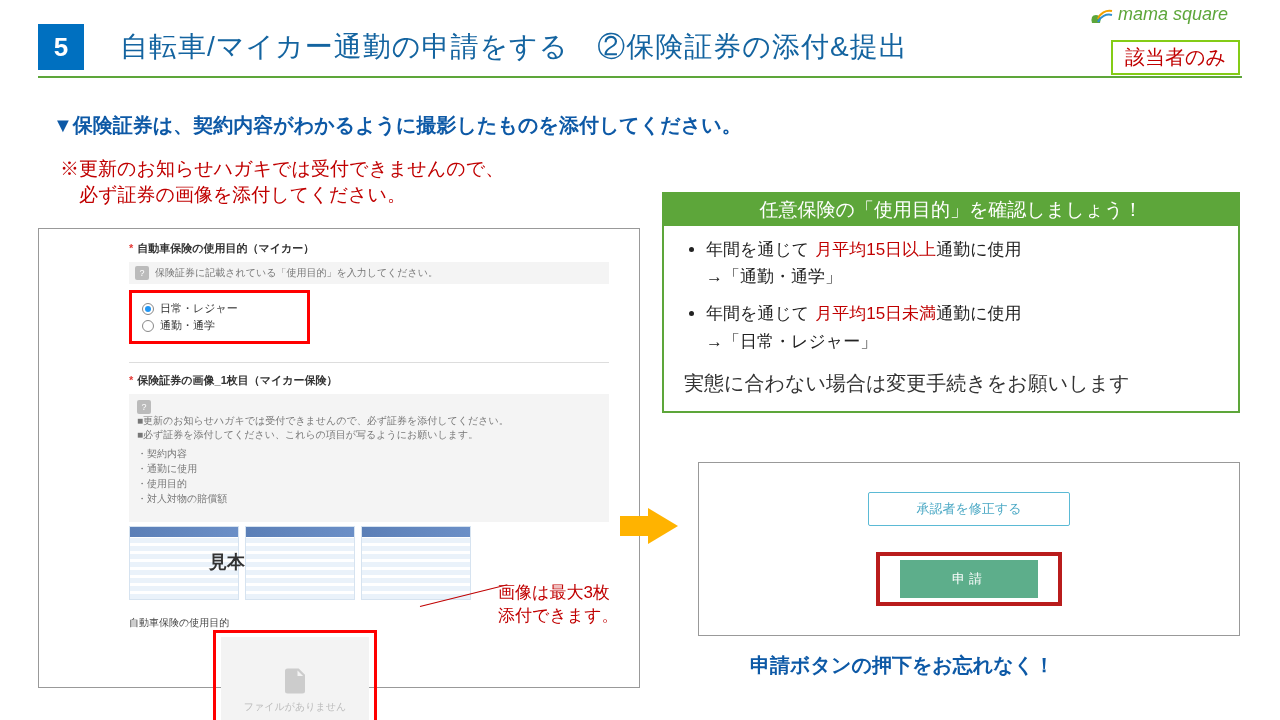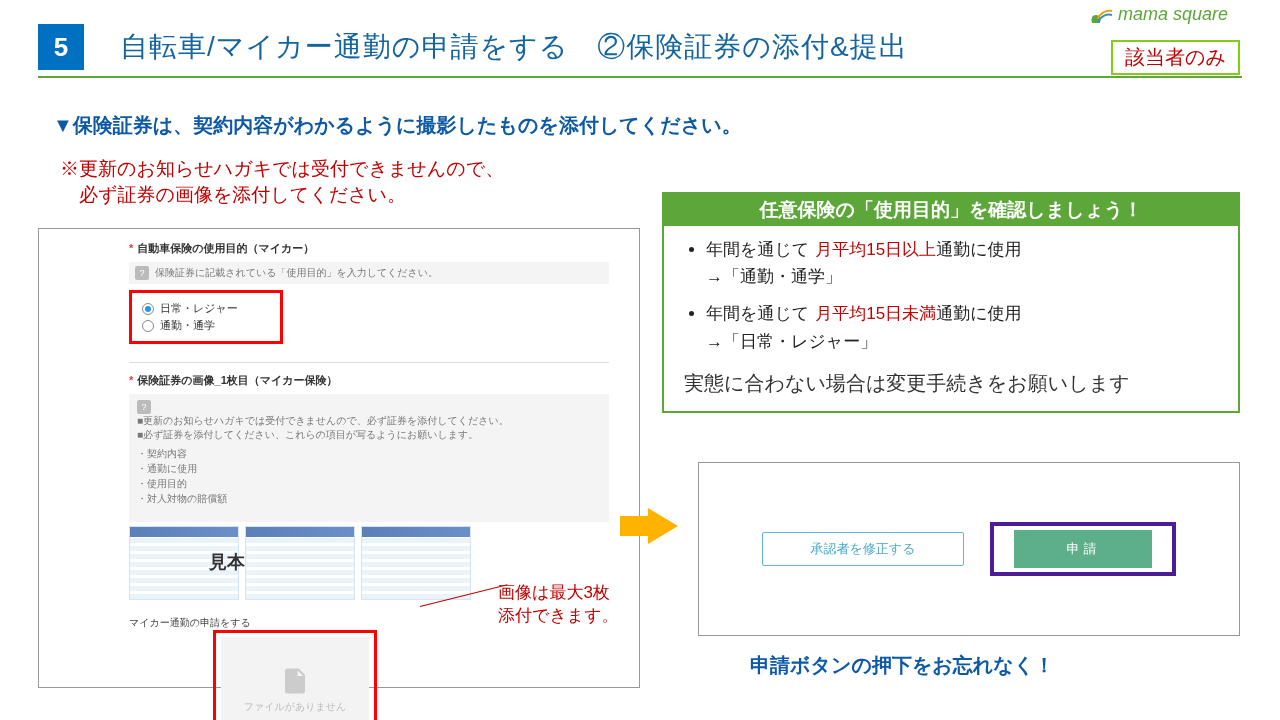--- a/index.html
+++ b/index.html
@@ -88,21 +88,21 @@
     font-size: 11px;
     color: #555;
   }
   .ls-inner { padding: 12px 30px 8px 90px; }
   .ls-label { font-weight: bold; font-size: 11px; color:#333; margin-bottom:6px; }
   .ls-label .req { color: #E53935; margin-right: 4px; }
   .ls-note { background:#f4f4f4; padding:4px 6px; font-size:10px; color:#777; margin-bottom:4px;
              display:flex; align-items:center;}
   .ls-note::before{content:"?";display:inline-block;width:14px;height:14px;background:#bbb;color:#fff;
     font-size:9px;text-align:center;line-height:14px;margin-right:6px;border-radius:2px;}
-  .radio-group { border: 3px solid #FF0000; padding: 6px 10px; width: 154px; margin:6px 0 18px 0;}
+  .radio-group { border: 3px solid #FF0000; padding: 6px 10px; width: 181px; margin:6px 0 18px 0;}
   .radio-item { font-size: 11px; color:#333; display:flex; align-items:center; margin:2px 0;}
   .radio-outer{width:12px;height:12px;border:1px solid #888;border-radius:50%;margin-right:6px;
     display:flex;align-items:center;justify-content:center;}
   .radio-dot{width:6px;height:6px;border-radius:50%;background:#2196F3;}
   .divider{border-top:1px solid #ddd;margin:4px 0 10px 0;}
   .bullet-list{font-size:10px;color:#777;line-height:1.5;margin:4px 0 10px 0;}
   .sample-row{display:flex;gap:6px;position:relative;margin-bottom:16px;}
   .sample-card{width:110px;height:74px;background:repeating-linear-gradient(0deg,#eaf2fa,#eaf2fa 5px,#fff 5px,#fff 8px);
     border:1px solid #d6e3f0;position:relative;}
   .sample-card::before{content:"";position:absolute;top:0;left:0;right:0;height:10px;
@@ -112,36 +112,36 @@
   .sample-caption{font-size:10px;color:#444;}
   .file-box-wrap{border:3px solid #FF0000;width:164px;height:120px;margin-left:84px;
     display:flex;align-items:center;justify-content:center;}
   .file-box{width:148px;height:106px;background:#f3f3f3;display:flex;flex-direction:column;
     align-items:center;justify-content:center;color:#bbb;font-size:10px;}
   .file-box svg{margin-bottom:4px;}
   .callout-line{position:absolute;width:90px;height:1px;background:#C00000;top:606px;left:420px;
     transform:rotate(-14deg);transform-origin:left center;}
   .callout-text{position:absolute;top:582px;left:498px;color:#C00000;font-size:17px;line-height:1.35;}
   .info-box{position:absolute;top:192px;left:662px;width:578px;border:2px solid #5DA63A;background:#fff;}
-  .info-header{background:#5DA63A;color:#fff;font-weight:bold;text-align:center;
+  .info-header{background:#5DA63A;color:#fff;font-weight:normal;text-align:center;
     font-size:19px;padding:3px 0;}
   .info-body{padding:10px 20px 12px 20px;font-size:17px;color:#222;line-height:1.6;}
   .info-body ul{margin:0;padding-left:22px;list-style-type:disc;}
   .info-body li{margin-bottom:10px;}
   .red{color:#C00000;margin-left:6px;}
   .info-foot{margin-top:12px;font-size:20px;color:#333;}
   .arrow{position:absolute;top:508px;left:648px;}
   .arrow-shape{width:0;height:0;border-top:18px solid transparent;border-bottom:18px solid transparent;
     border-left:30px solid #FFB300;position:relative;}
   .arrow-shape::before{content:"";position:absolute;left:-58px;top:-10px;width:30px;height:20px;background:#FFB300;}
   .right-screenshot{position:absolute;top:462px;left:698px;width:542px;height:174px;border:1px solid #999;
-    background:#fff;display:flex;flex-direction:row;align-items:center;justify-content:center;gap:26px;}
+    background:#fff;display:flex;flex-direction:column;align-items:center;justify-content:center;gap:26px;}
   .btn-outline{border:1px solid #5bbad5;color:#4ca9c5;background:#fff;font-size:13px;
     padding:7px 48px;border-radius:2px;}
-  .submit-wrap{border:4px solid #4c1d95;padding:4px 20px;}
+  .submit-wrap{border:4px solid #b91c1c;padding:4px 20px;}
   .btn-submit{background:#5DAE8B;color:#fff;font-size:13px;padding:10px 52px;border:none;
     letter-spacing:4px;}
   .submit-note{position:absolute;top:652px;left:750px;color:#0D59A6;font-weight:bold;font-size:20px;}
 </style>
 </head>
 <body>
 
 <div class="logo">
   <svg width="26" height="20" viewBox="0 0 26 20">
     <path d="M4 18 Q 2 10 8 10 Q 14 10 12 18 Z" fill="#5DA63A"></path>
@@ -195,21 +195,21 @@
         <div>・使用目的</div>
         <div>・対人対物の賠償額</div>
       </div>
     </div>
     <div class="sample-row">
       <div class="sample-card"></div>
       <div class="sample-card"></div>
       <div class="sample-card"></div>
       <div class="sample-label">見本</div>
     </div>
-    <div class="sample-caption">マイカー通勤の申請をする</div>
+    <div class="sample-caption">自動車保険の使用目的</div>
     <div class="file-box-wrap">
       <div class="file-box">
         <svg width="30" height="30" viewBox="0 0 24 24" fill="#ccc">
           <path d="M6 2h9l5 5v13a2 2 0 0 1-2 2H6a2 2 0 0 1-2-2V4a2 2 0 0 1 2-2zm8 1.5V8h4.5L14 3.5zM8 13h8v1.5H8zm0 3h8v1.5H8z"></path>
         </svg>
         <span>ファイルがありません</span>
       </div>
     </div>
   </div>
 </div>

